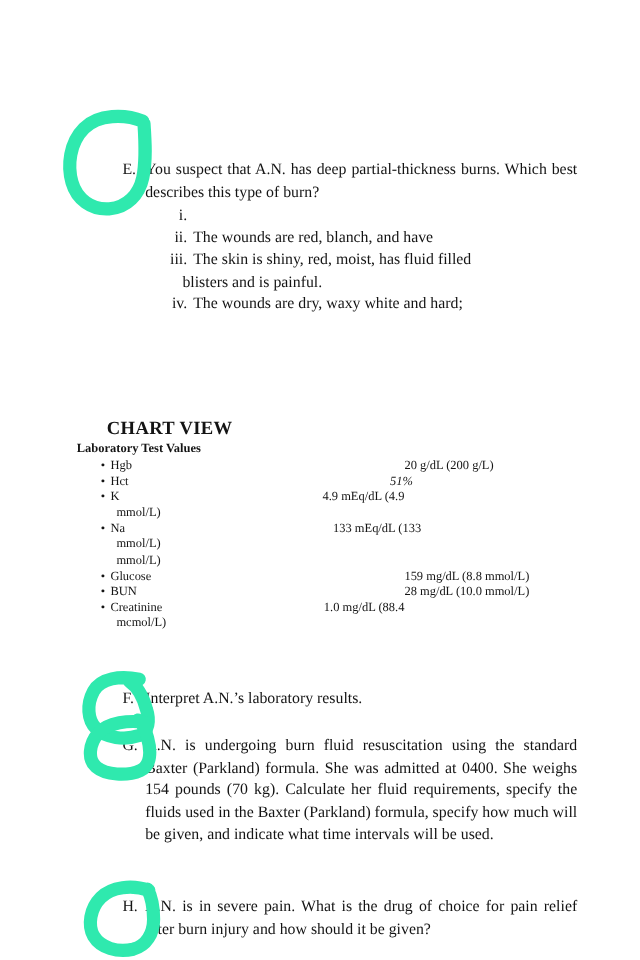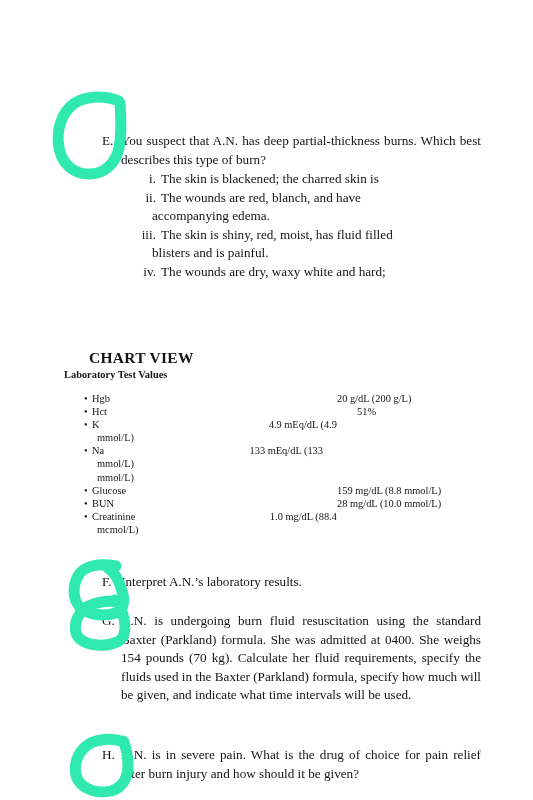--- a/index.html
+++ b/index.html
@@ -105,21 +105,21 @@
     letter-spacing: 0.3px;
   }
   .cv-subtitle {
     margin-left: 64px;
     margin-top: 1px;
     font-size: 10.4px;
     font-weight: bold;
     line-height: 13px;
   }
   .lab-list {
-    margin-top: 11px;
+    margin-top: 1px;
   }
   .lab-row {
     position: relative;
     font-size: 10.4px;
     line-height: 13.1px;
     min-height: 13.1px;
   }
   .lab-name {
     position: absolute;
     left: 84px;
@@ -134,52 +134,50 @@
     white-space: nowrap;
   }
   .lab-cont {
     position: absolute;
     left: 97px;
     white-space: nowrap;
   }
 
   
   .va { left: 337px; text-align: right; }
-  .vb { left: 357px; }
+  .vb { left: 325px; font-style: italic; }
   .vc { right: 86px; }
-  .vd { right: 100px; }
+  .vd { right: 72px; }
   .ve { right: 86px; }
   .vf { left: 337px; }
   .vg { left: 337px; }
   .vh { right: 86px; }
 </style>
 </head>
 <body>
 
 <div id="page">
 
   <div class="qblock" style="left:102px; top:132px; width:379px;">
     <div class="qletter">E.</div>
     <div class="qbody lastline-left">You suspect that A.N. has deep partial-thickness burns. Which best describes this type of burn?</div>
   </div>
 
   <div class="opts">
 
     <div class="opt">
       <div class="opt-num">i.</div>
       <div class="opt-text">
-        <span>The skin is blackened; the charred skin is</span>
       </div>
     </div>
 
     <div class="opt">
       <div class="opt-num">ii.</div>
       <div class="opt-text">
         <span>The wounds are red, blanch, and have</span>
-        <span class="cont">accompanying edema.</span>
       </div>
     </div>
 
     <div class="opt">
       <div class="opt-num">iii.</div>
       <div class="opt-text">
         <span>The skin is shiny, red, moist, has fluid filled</span>
         <span class="cont">blisters and is painful.</span>
       </div>
     </div>

